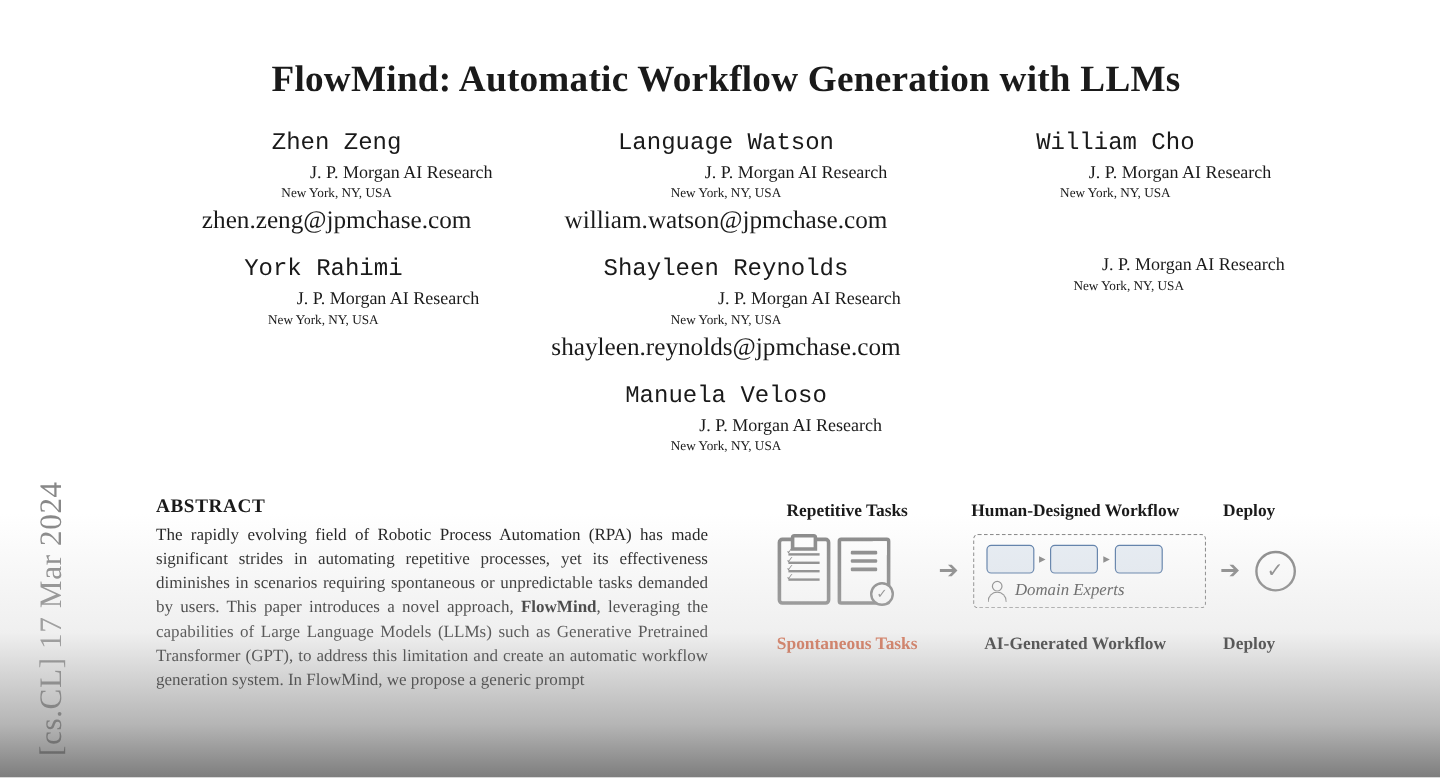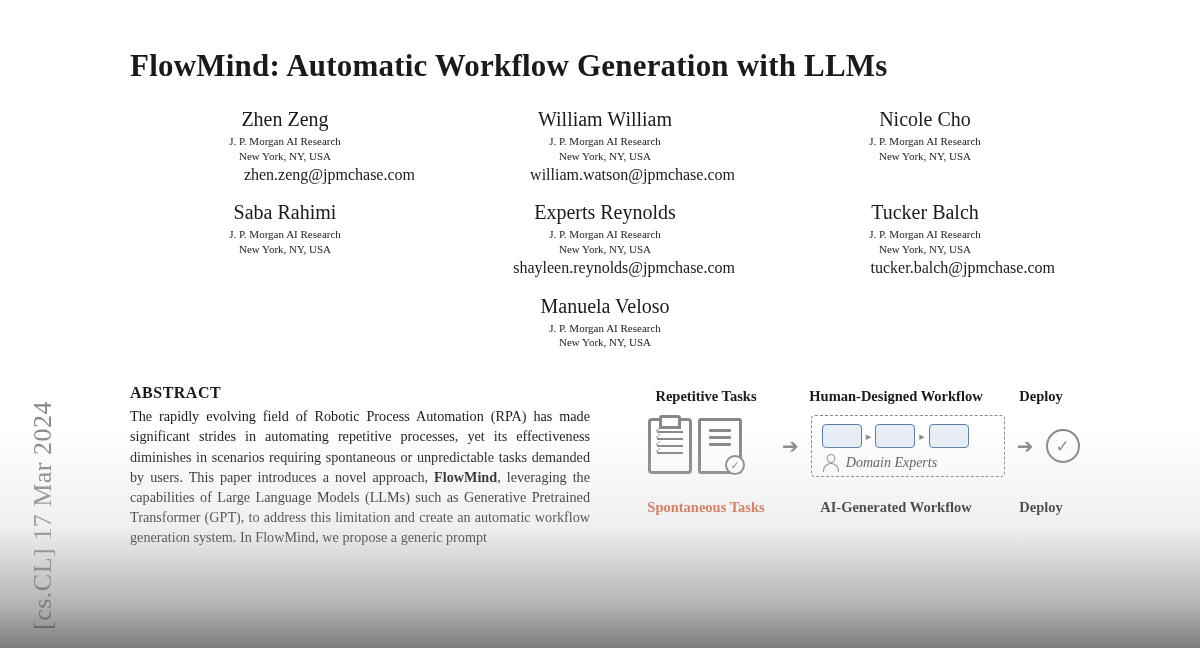--- a/index.html
+++ b/index.html
@@ -21,20 +21,21 @@
       font-size: 26px;
       color: #888;
       letter-spacing: 0.5px;
       white-space: nowrap;
       font-family: Georgia, serif;
     }
     .page {
       padding: 48px 120px 0 130px;
     }
     .title {
+      text-align: center;
       font-size: 31px;
       font-weight: bold;
       margin-bottom: 22px;
       letter-spacing: 0.2px;
     }
     .authors {
       display: flex;
       flex-wrap: wrap;
       justify-content: center;
       gap: 0;
@@ -48,30 +49,31 @@
       gap: 60px;
     }
     .author {
       text-align: center;
       min-width: 260px;
       line-height: 1.35;
     }
     .author-name {
       font-size: 20px;
       margin-bottom: 1px;
+      font-family: Liberation Mono, monospace;
     }
     .author-affil {
-      font-size: 11px;
+      font-size: 15px;
+      text-align: right;
     }
     .author-loc {
       font-size: 11px;
     }
     .author-email {
-      font-size: 16px;
-      text-align: right;
+      font-size: 21px;
     }
     .content-row {
       display: flex;
       gap: 30px;
       margin-top: 8px;
     }
     .abstract-col {
       flex: 0 0 460px;
     }
     .abstract-heading {
@@ -290,48 +292,46 @@
 
   <div class="authors">
     <div class="author-row">
       <div class="author">
         <div class="author-name">Zhen Zeng</div>
         <div class="author-affil">J. P. Morgan AI Research</div>
         <div class="author-loc">New York, NY, USA</div>
         <div class="author-email">zhen.zeng@jpmchase.com</div>
       </div>
       <div class="author">
-        <div class="author-name">William William</div>
+        <div class="author-name">Language Watson</div>
         <div class="author-affil">J. P. Morgan AI Research</div>
         <div class="author-loc">New York, NY, USA</div>
         <div class="author-email">william.watson@jpmchase.com</div>
       </div>
       <div class="author">
-        <div class="author-name">Nicole Cho</div>
+        <div class="author-name">William Cho</div>
         <div class="author-affil">J. P. Morgan AI Research</div>
         <div class="author-loc">New York, NY, USA</div>
       </div>
     </div>
     <div class="author-row">
       <div class="author">
-        <div class="author-name">Saba Rahimi</div>
-        <div class="author-affil">J. P. Morgan AI Research</div>
-        <div class="author-loc">New York, NY, USA</div>
-      </div>
-      <div class="author">
-        <div class="author-name">Experts Reynolds</div>
+        <div class="author-name">York Rahimi</div>
+        <div class="author-affil">J. P. Morgan AI Research</div>
+        <div class="author-loc">New York, NY, USA</div>
+      </div>
+      <div class="author">
+        <div class="author-name">Shayleen Reynolds</div>
         <div class="author-affil">J. P. Morgan AI Research</div>
         <div class="author-loc">New York, NY, USA</div>
         <div class="author-email">shayleen.reynolds@jpmchase.com</div>
       </div>
       <div class="author">
-        <div class="author-name">Tucker Balch</div>
-        <div class="author-affil">J. P. Morgan AI Research</div>
-        <div class="author-loc">New York, NY, USA</div>
-        <div class="author-email">tucker.balch@jpmchase.com</div>
+        <div class="author-affil">J. P. Morgan AI Research</div>
+        <div class="author-loc">New York, NY, USA</div>
       </div>
     </div>
     <div class="author-row">
       <div class="author">
         <div class="author-name">Manuela Veloso</div>
         <div class="author-affil">J. P. Morgan AI Research</div>
         <div class="author-loc">New York, NY, USA</div>
       </div>
     </div>
   </div>

